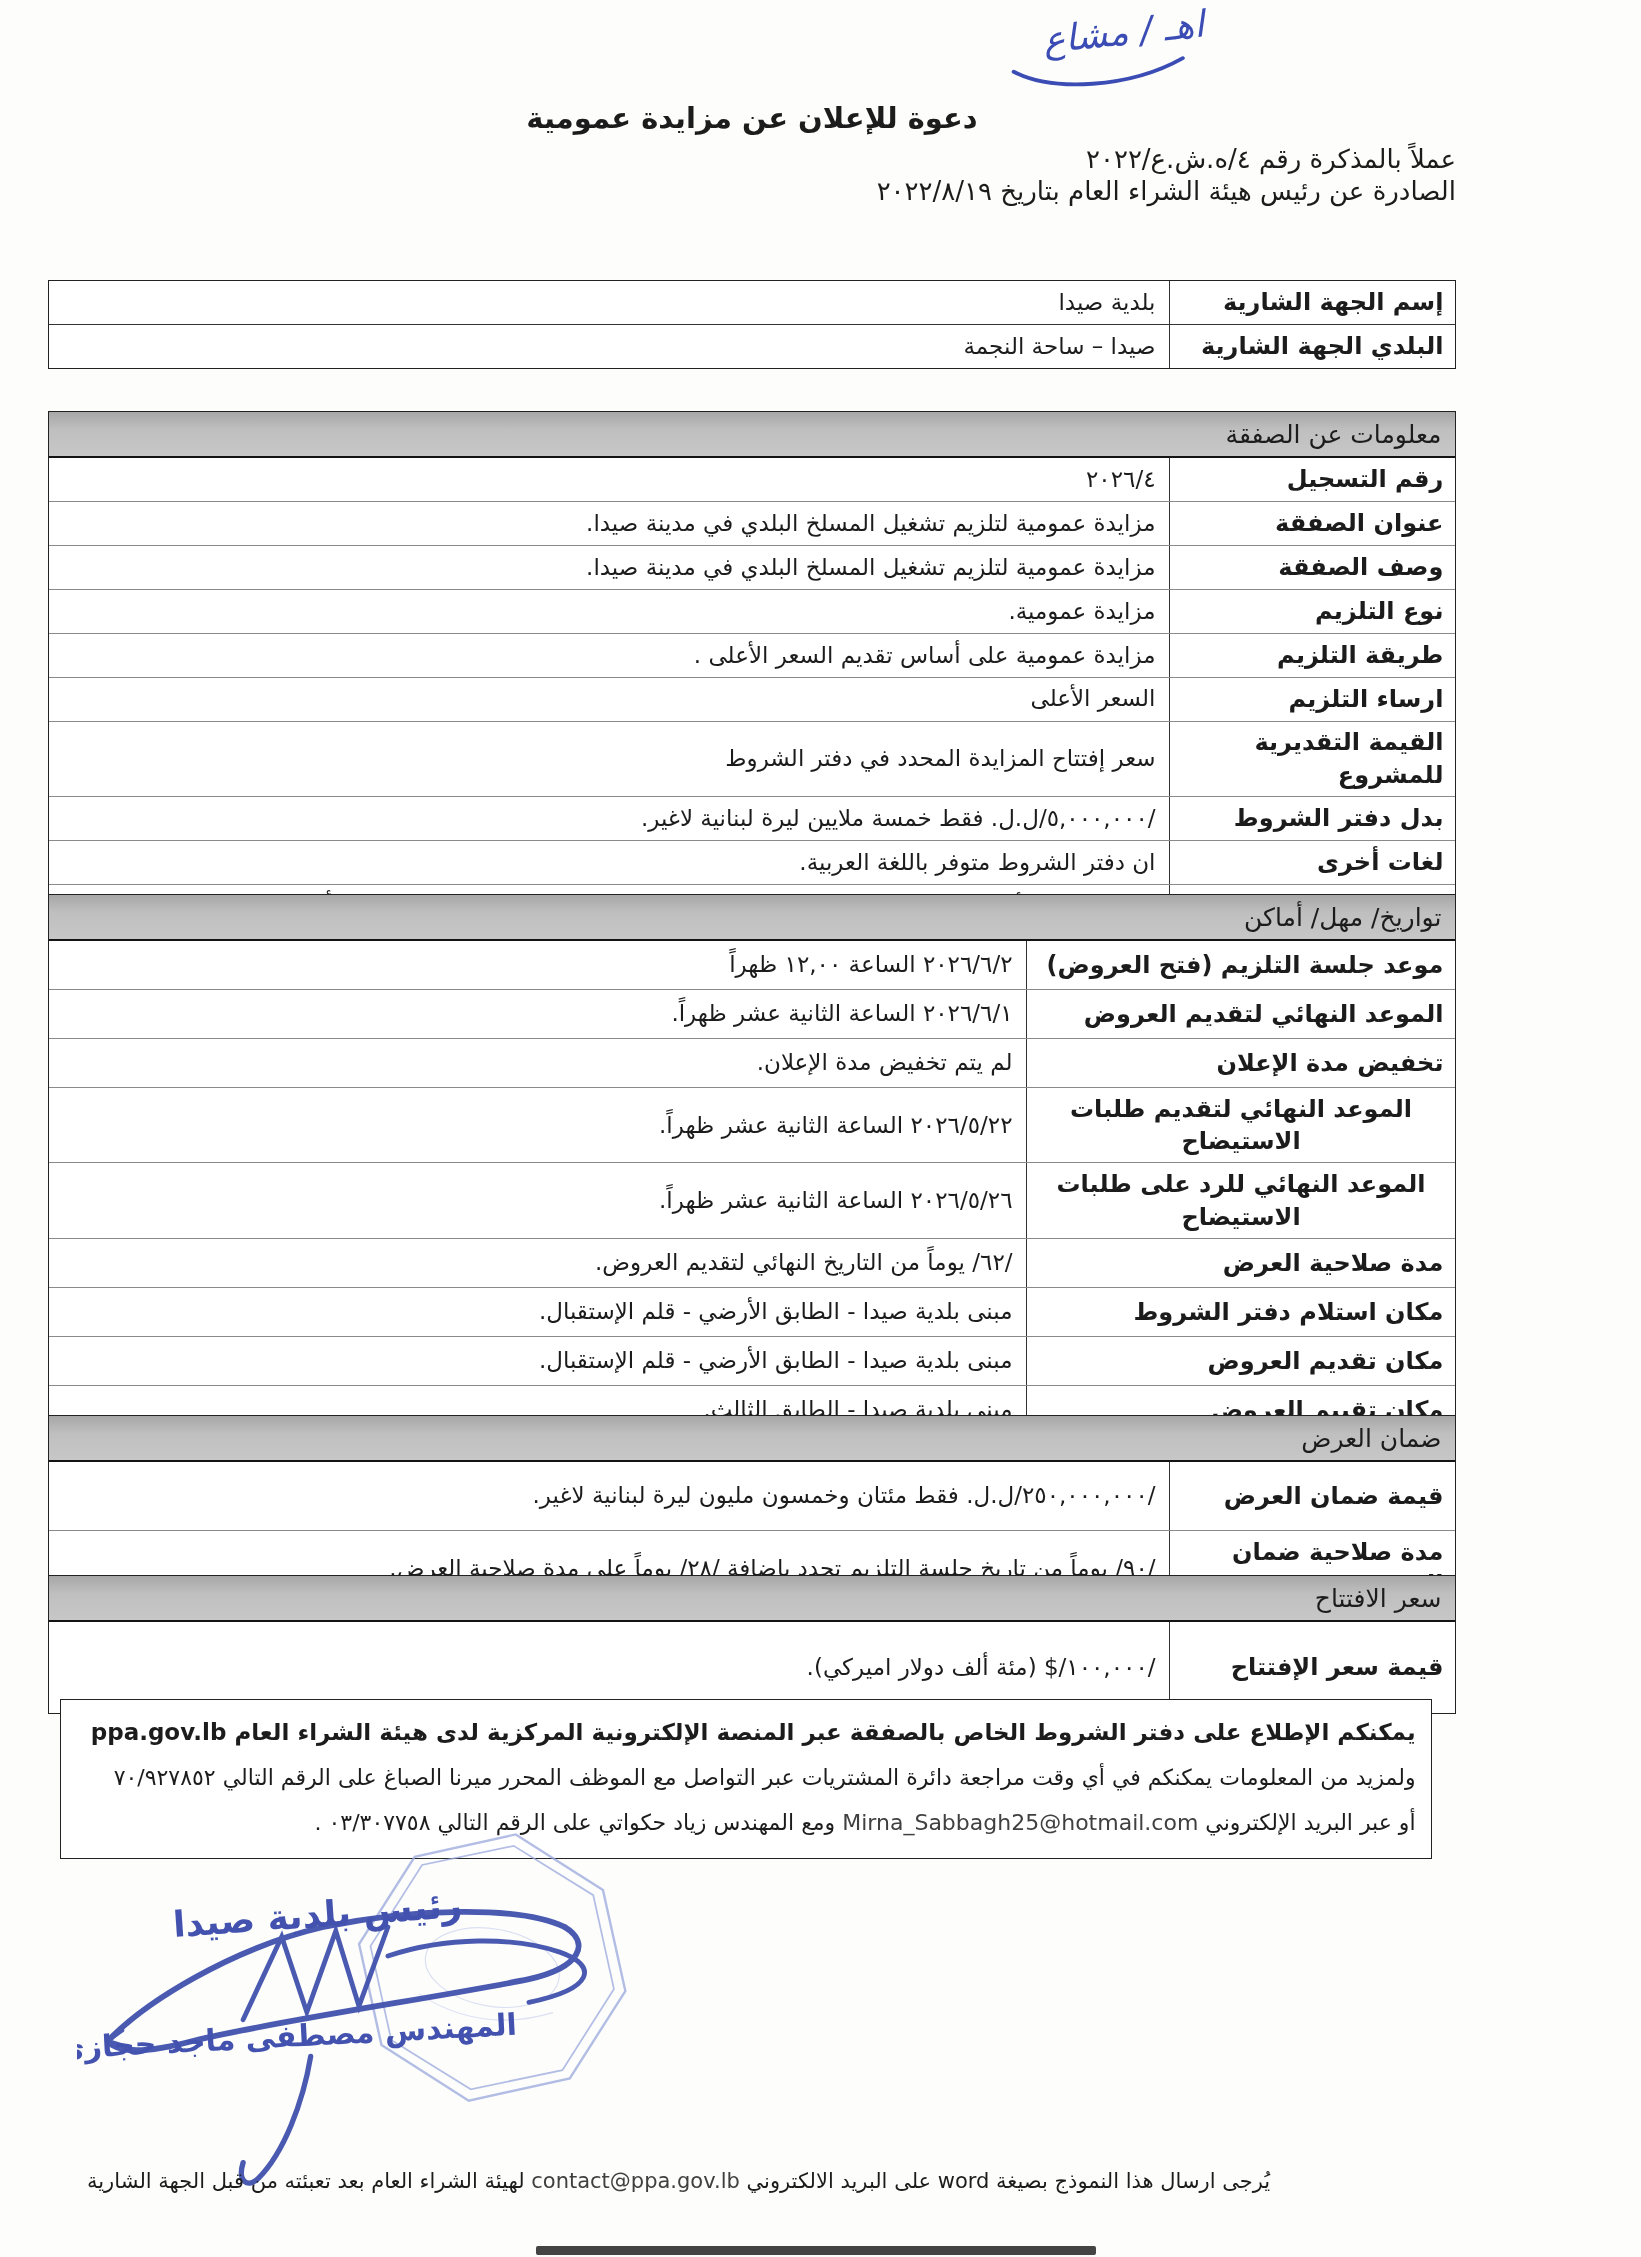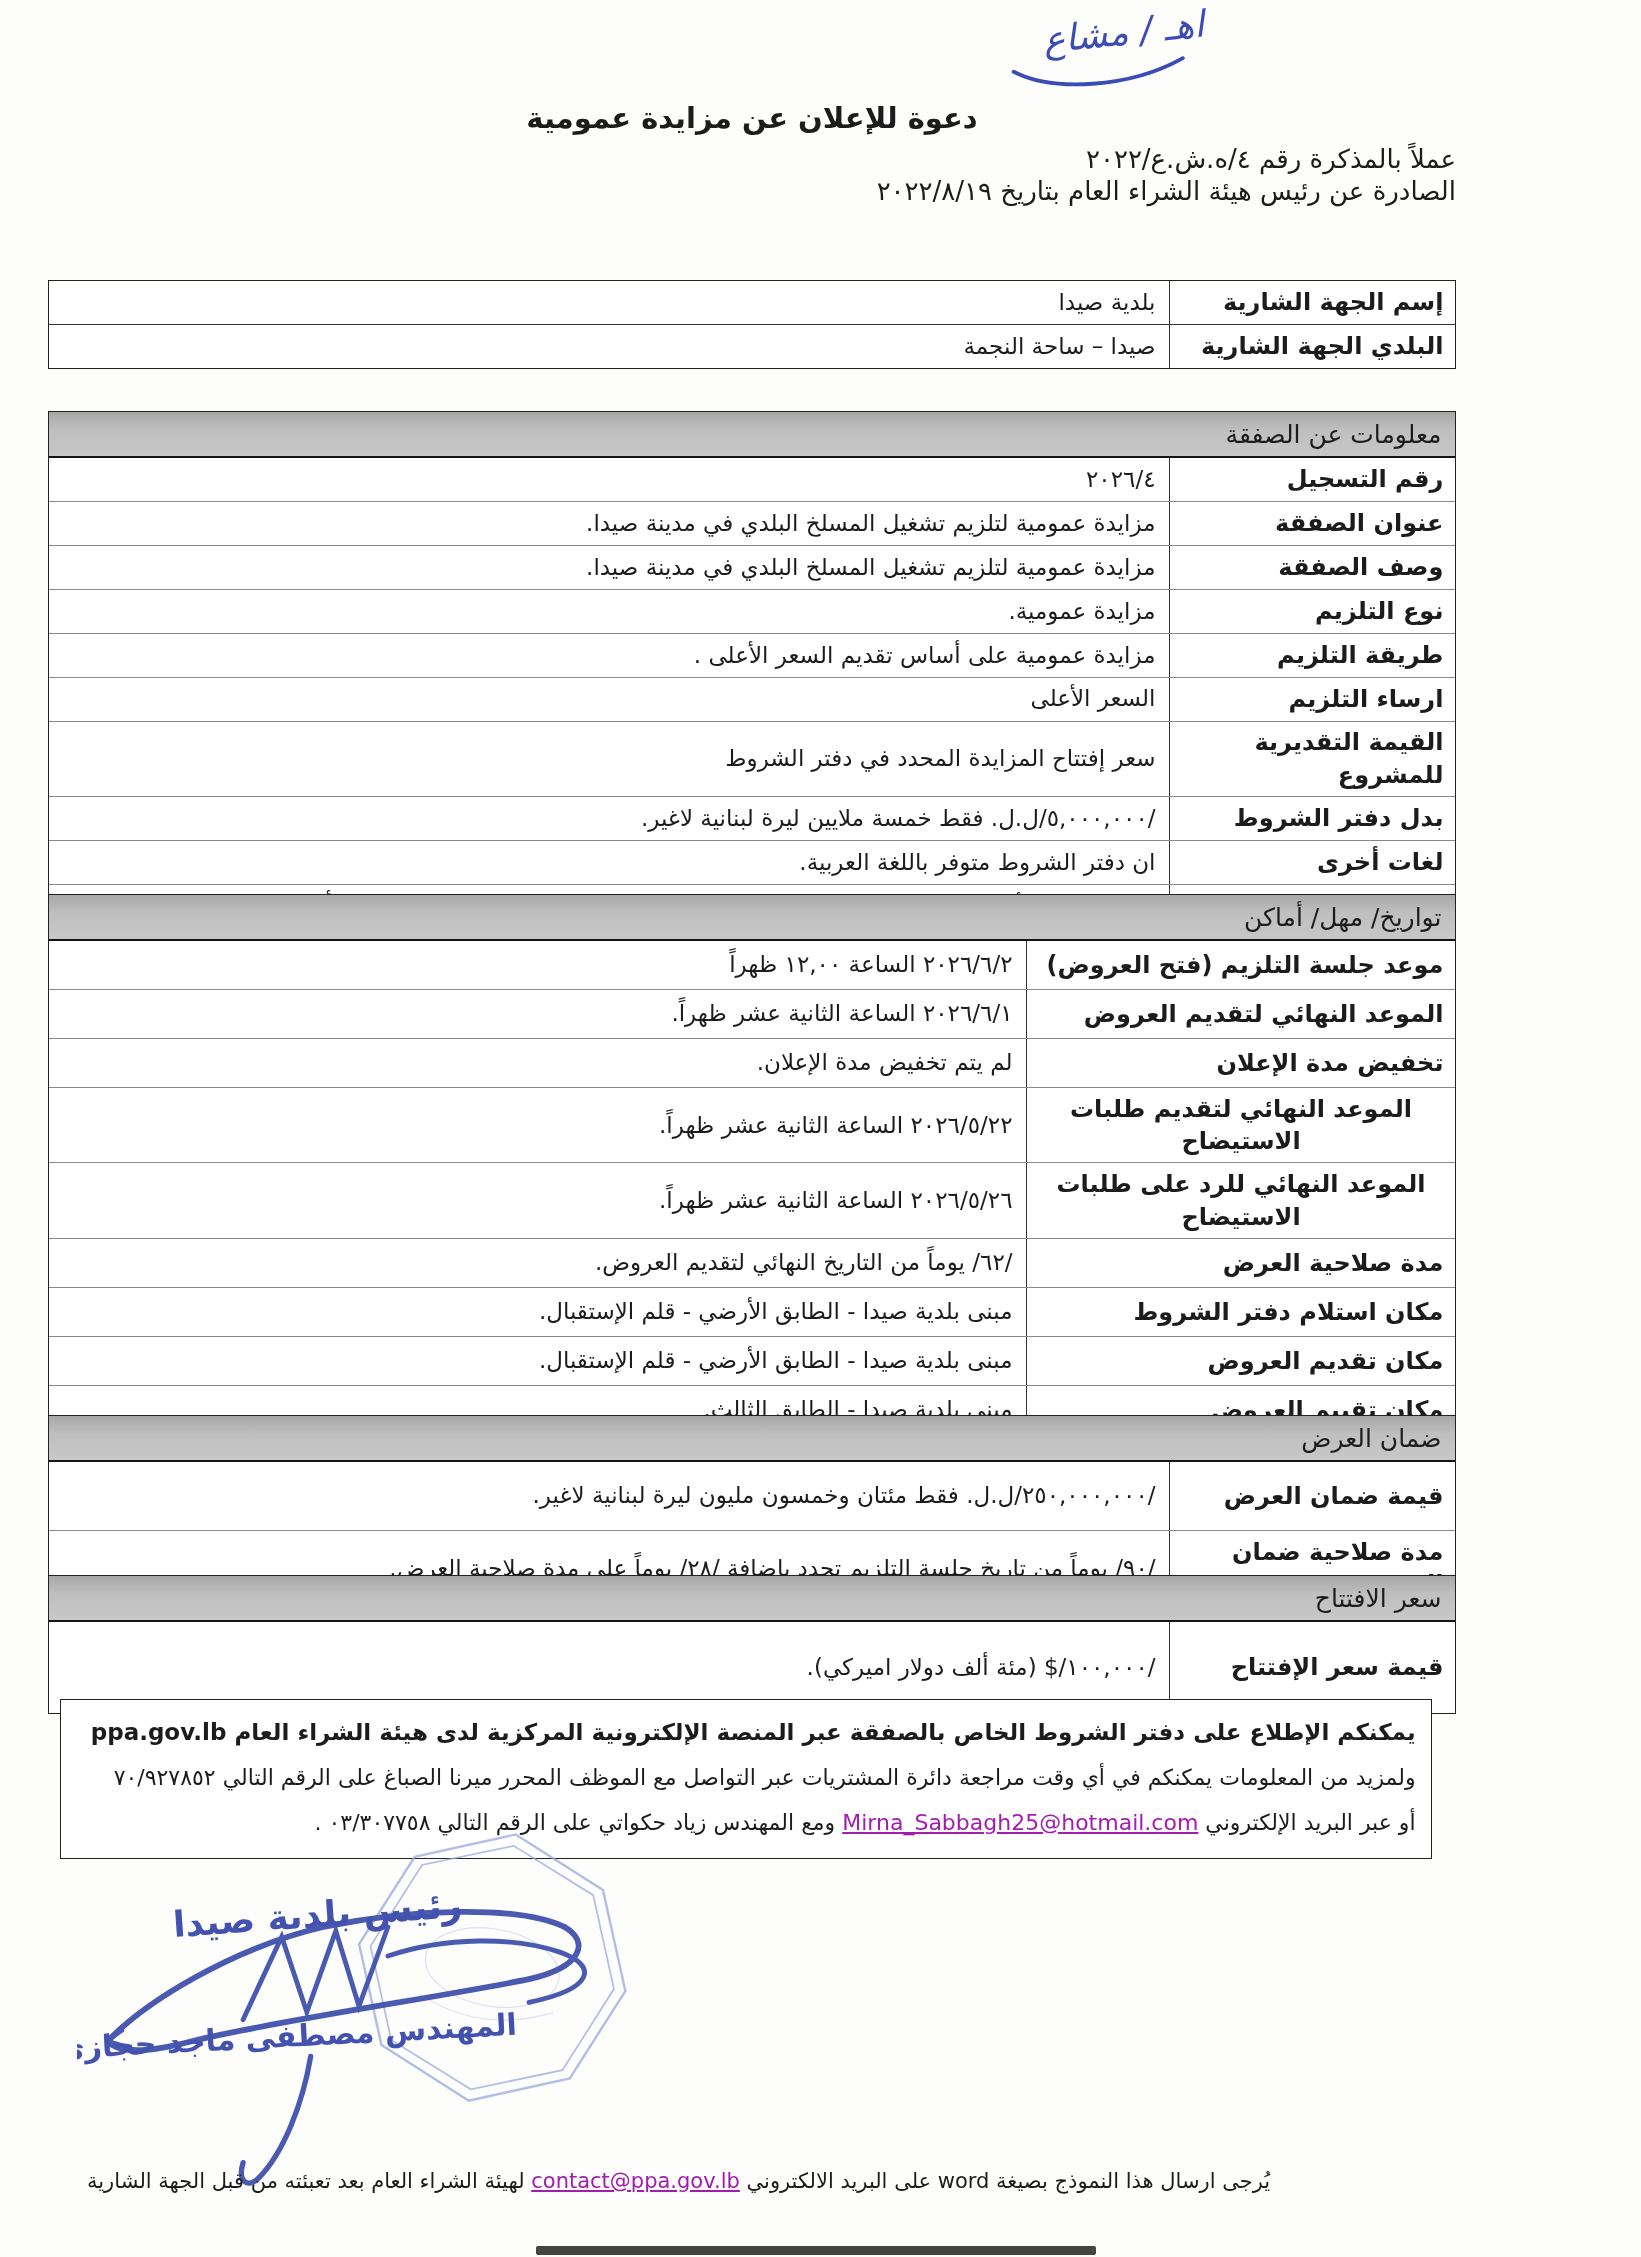--- a/index.html
+++ b/index.html
@@ -34,21 +34,21 @@
   .tbl4{--lw:286px;top:1415px;}
   .tbl4 .trow{min-height:68px;}
   .tbl5{--lw:286px;top:1575px;}
   .tbl5 .trow{min-height:91px;}
   
   .footer-box{position:absolute;top:1699px;left:60px;width:1372px;border:1.9px solid #222;
        background:#fff;box-sizing:border-box;padding:9.7px 15.4px 13.5px 15.4px;}
   .fline{font-size:22px;line-height:45px;}
   .fbold{font-weight:bold;font-size:23px;}
   .latin{font-family:"DejaVu Sans",sans-serif;}
-  .link{color:#a21caf;text-decoration:underline;cursor:pointer;}
+  .link{color:#404040;cursor:pointer;}
   
   .bottom-note{position:absolute;top:2166px;left:48px;width:1408px;text-align:left;
        font-size:21px;line-height:1.5;padding-left:39px;box-sizing:border-box;}
   
   .stamp{position:absolute;left:77px;top:1813px;width:618px;height:425px;direction:ltr;}
   .hand-note{position:absolute;left:946px;top:0;width:348px;height:97px;direction:ltr;}
   .bottom-bar{position:absolute;left:536px;bottom:1.9px;width:560px;height:8.7px;
        background:#353535;opacity:.92;border-radius:1.9px;filter:blur(0.4px);}
 </style>
 </head>

